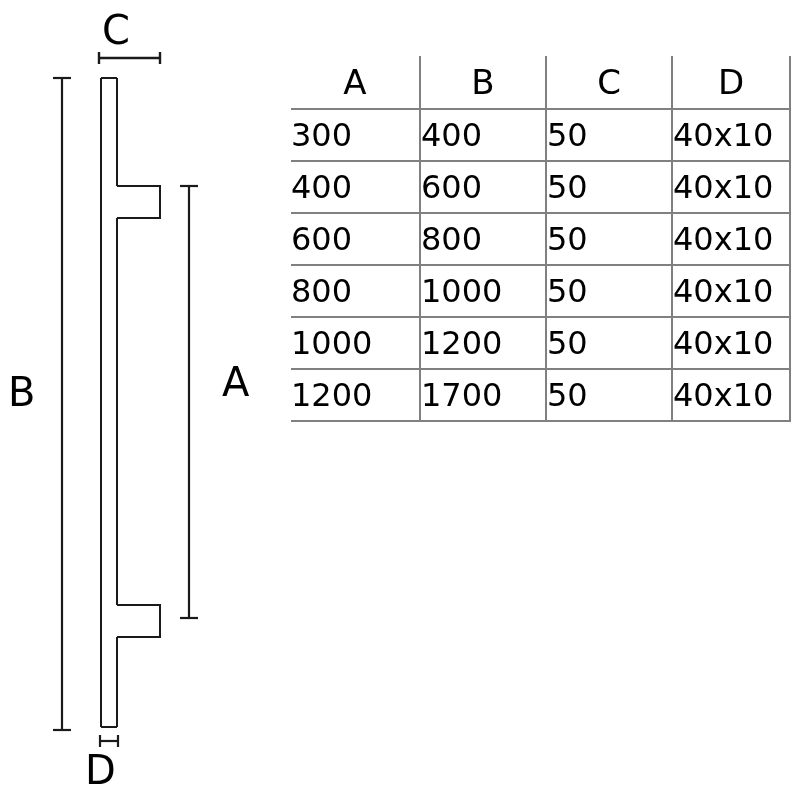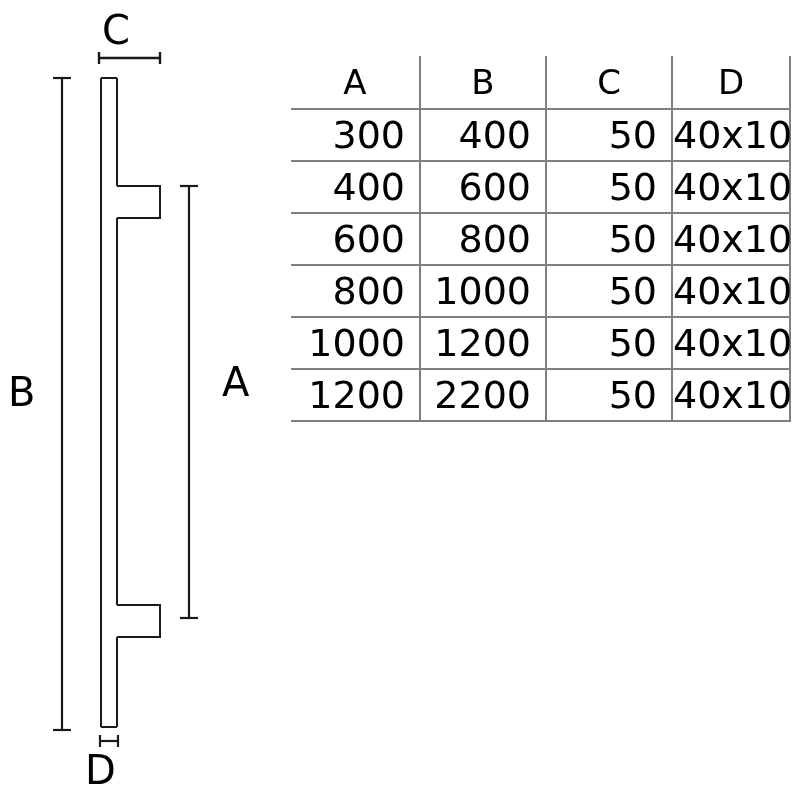--- a/index.html
+++ b/index.html
@@ -60,27 +60,26 @@
     table-layout: fixed;
   }
   table#spec-table col.c-a { width: 129px; }
   table#spec-table col.c-b { width: 126px; }
   table#spec-table col.c-c { width: 126px; }
   table#spec-table col.c-d { width: 118px; }
 
   table#spec-table th,
   table#spec-table td {
     font-family: "DejaVu Sans", "Liberation Sans", sans-serif;
-    font-size: 38px;
+    font-size: 32px;
     font-weight: 400;
     color: #000;
     padding: 0 14px 0 0;
     height: 50px;
     vertical-align: middle;
-    text-align: right;
     border-right: 2px solid #808080;
     border-bottom: 2px solid #808080;
     background: #ffffff;
   }
   table#spec-table th {
     text-align: center;
     padding: 0;
     height: 52px;
     font-size: 34px;
   }
@@ -195,21 +194,21 @@
             <td style="border-right-color: rgb(128, 128, 128); border-bottom-color: rgb(128, 128, 128);">40x10</td>
           </tr>
           <tr>
             <td style="border-right-color: rgb(128, 128, 128); border-bottom-color: rgb(128, 128, 128);">1000</td>
             <td style="border-right-color: rgb(128, 128, 128); border-bottom-color: rgb(128, 128, 128);">1200</td>
             <td style="border-right-color: rgb(128, 128, 128); border-bottom-color: rgb(128, 128, 128);">50</td>
             <td style="border-right-color: rgb(128, 128, 128); border-bottom-color: rgb(128, 128, 128);">40x10</td>
           </tr>
           <tr>
             <td style="border-right-color: rgb(128, 128, 128); border-bottom-color: rgb(128, 128, 128);">1200</td>
-            <td style="border-right-color: rgb(128, 128, 128); border-bottom-color: rgb(128, 128, 128);">2200</td>
+            <td style="border-right-color: rgb(128, 128, 128); border-bottom-color: rgb(128, 128, 128);">1700</td>
             <td style="border-right-color: rgb(128, 128, 128); border-bottom-color: rgb(128, 128, 128);">50</td>
             <td style="border-right-color: rgb(128, 128, 128); border-bottom-color: rgb(128, 128, 128);">40x10</td>
           </tr>
         </tbody>
     </table>
   </div>
 
 </div>
 
 </body></html>

